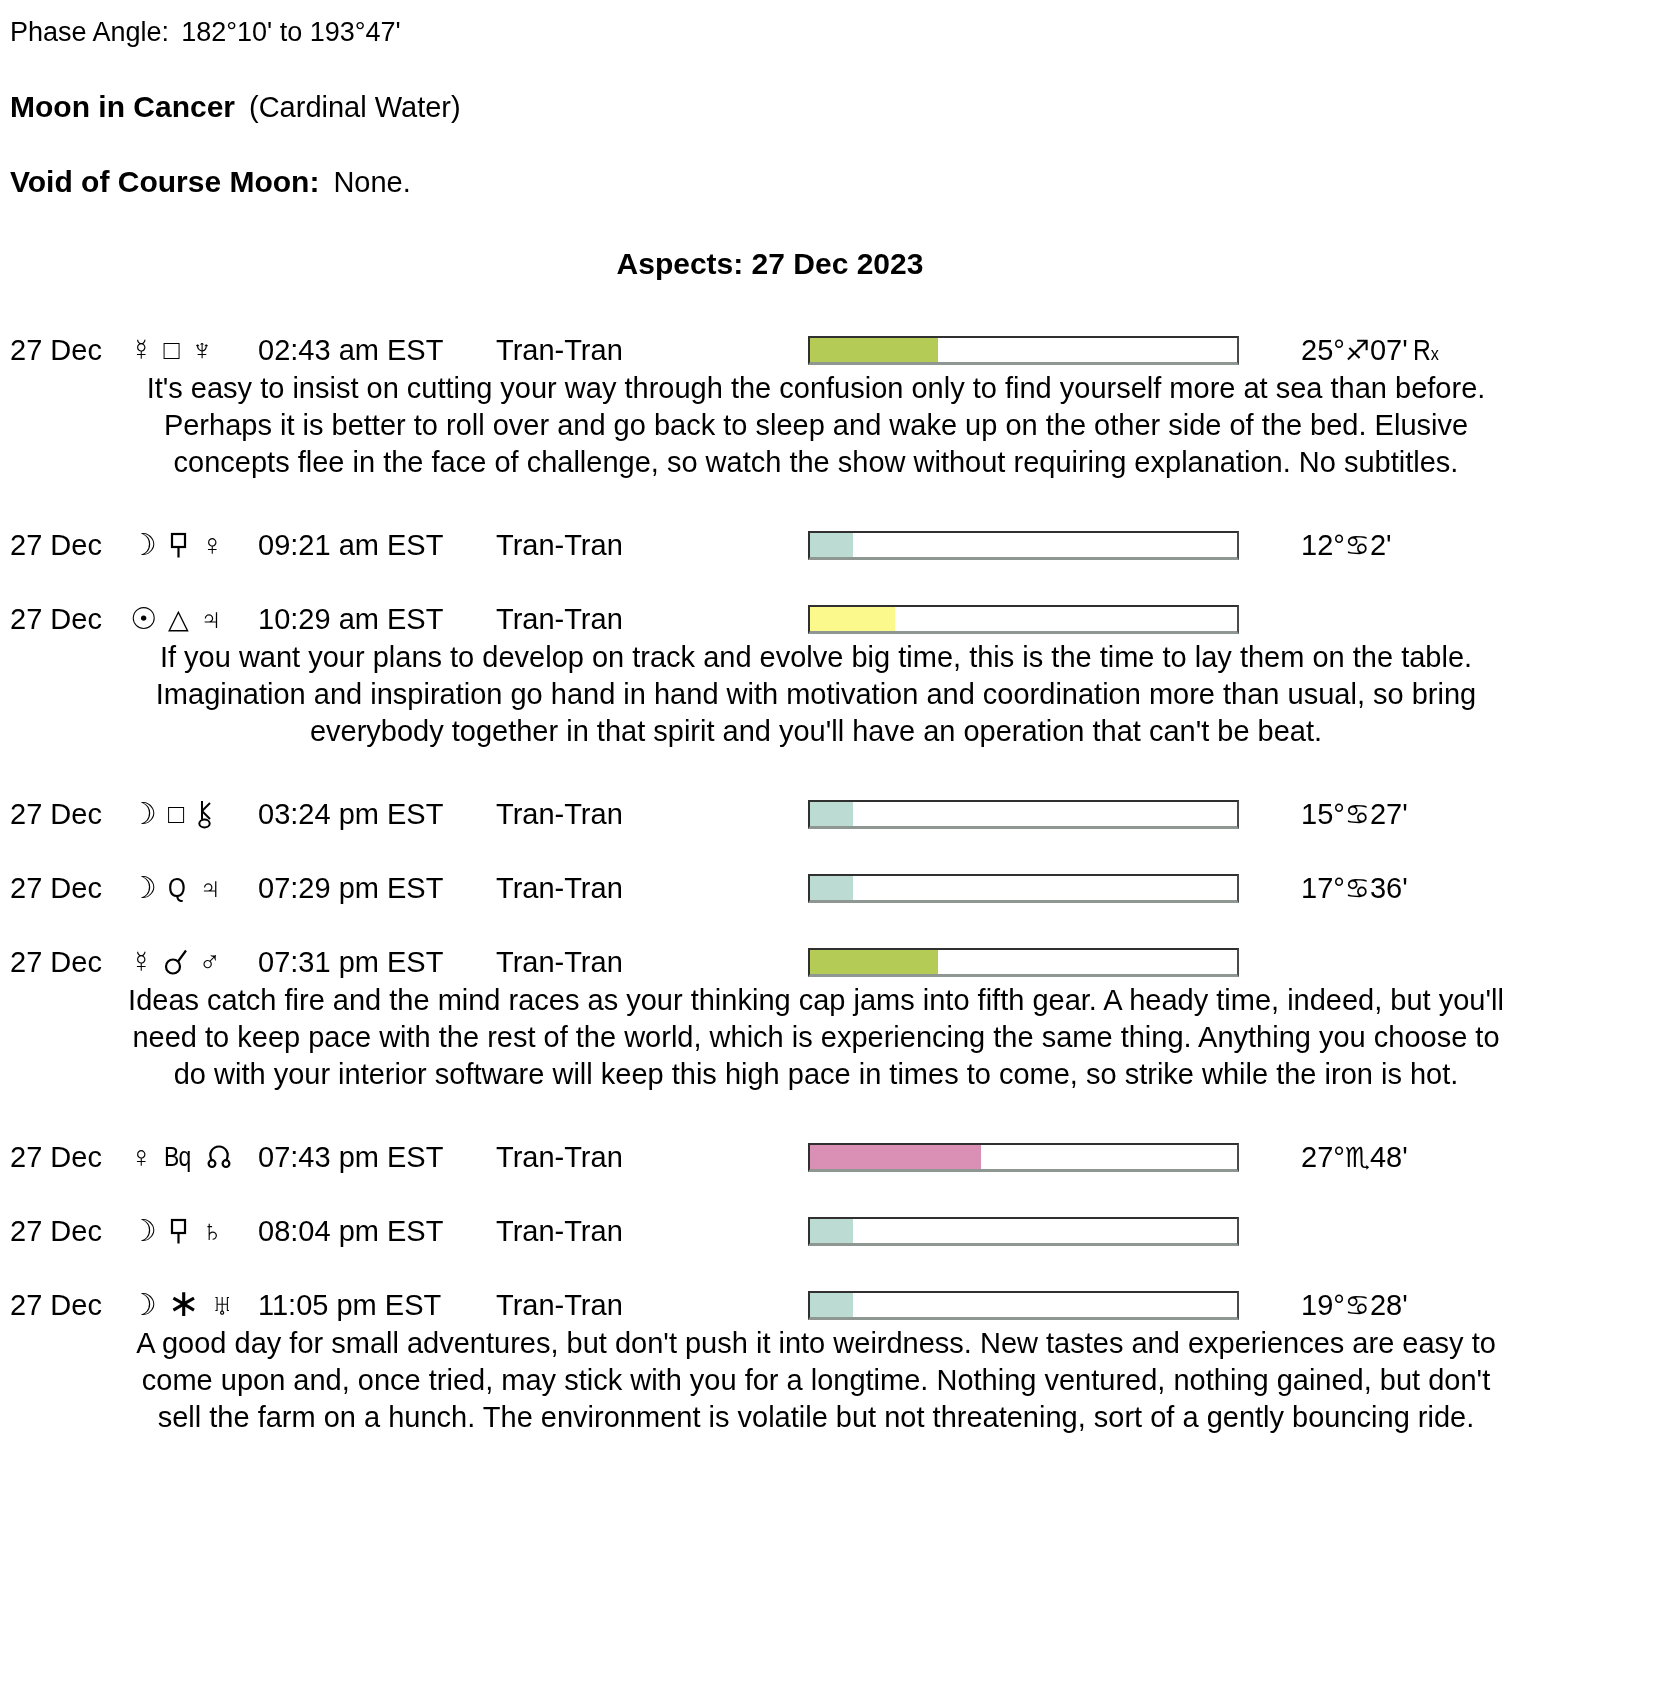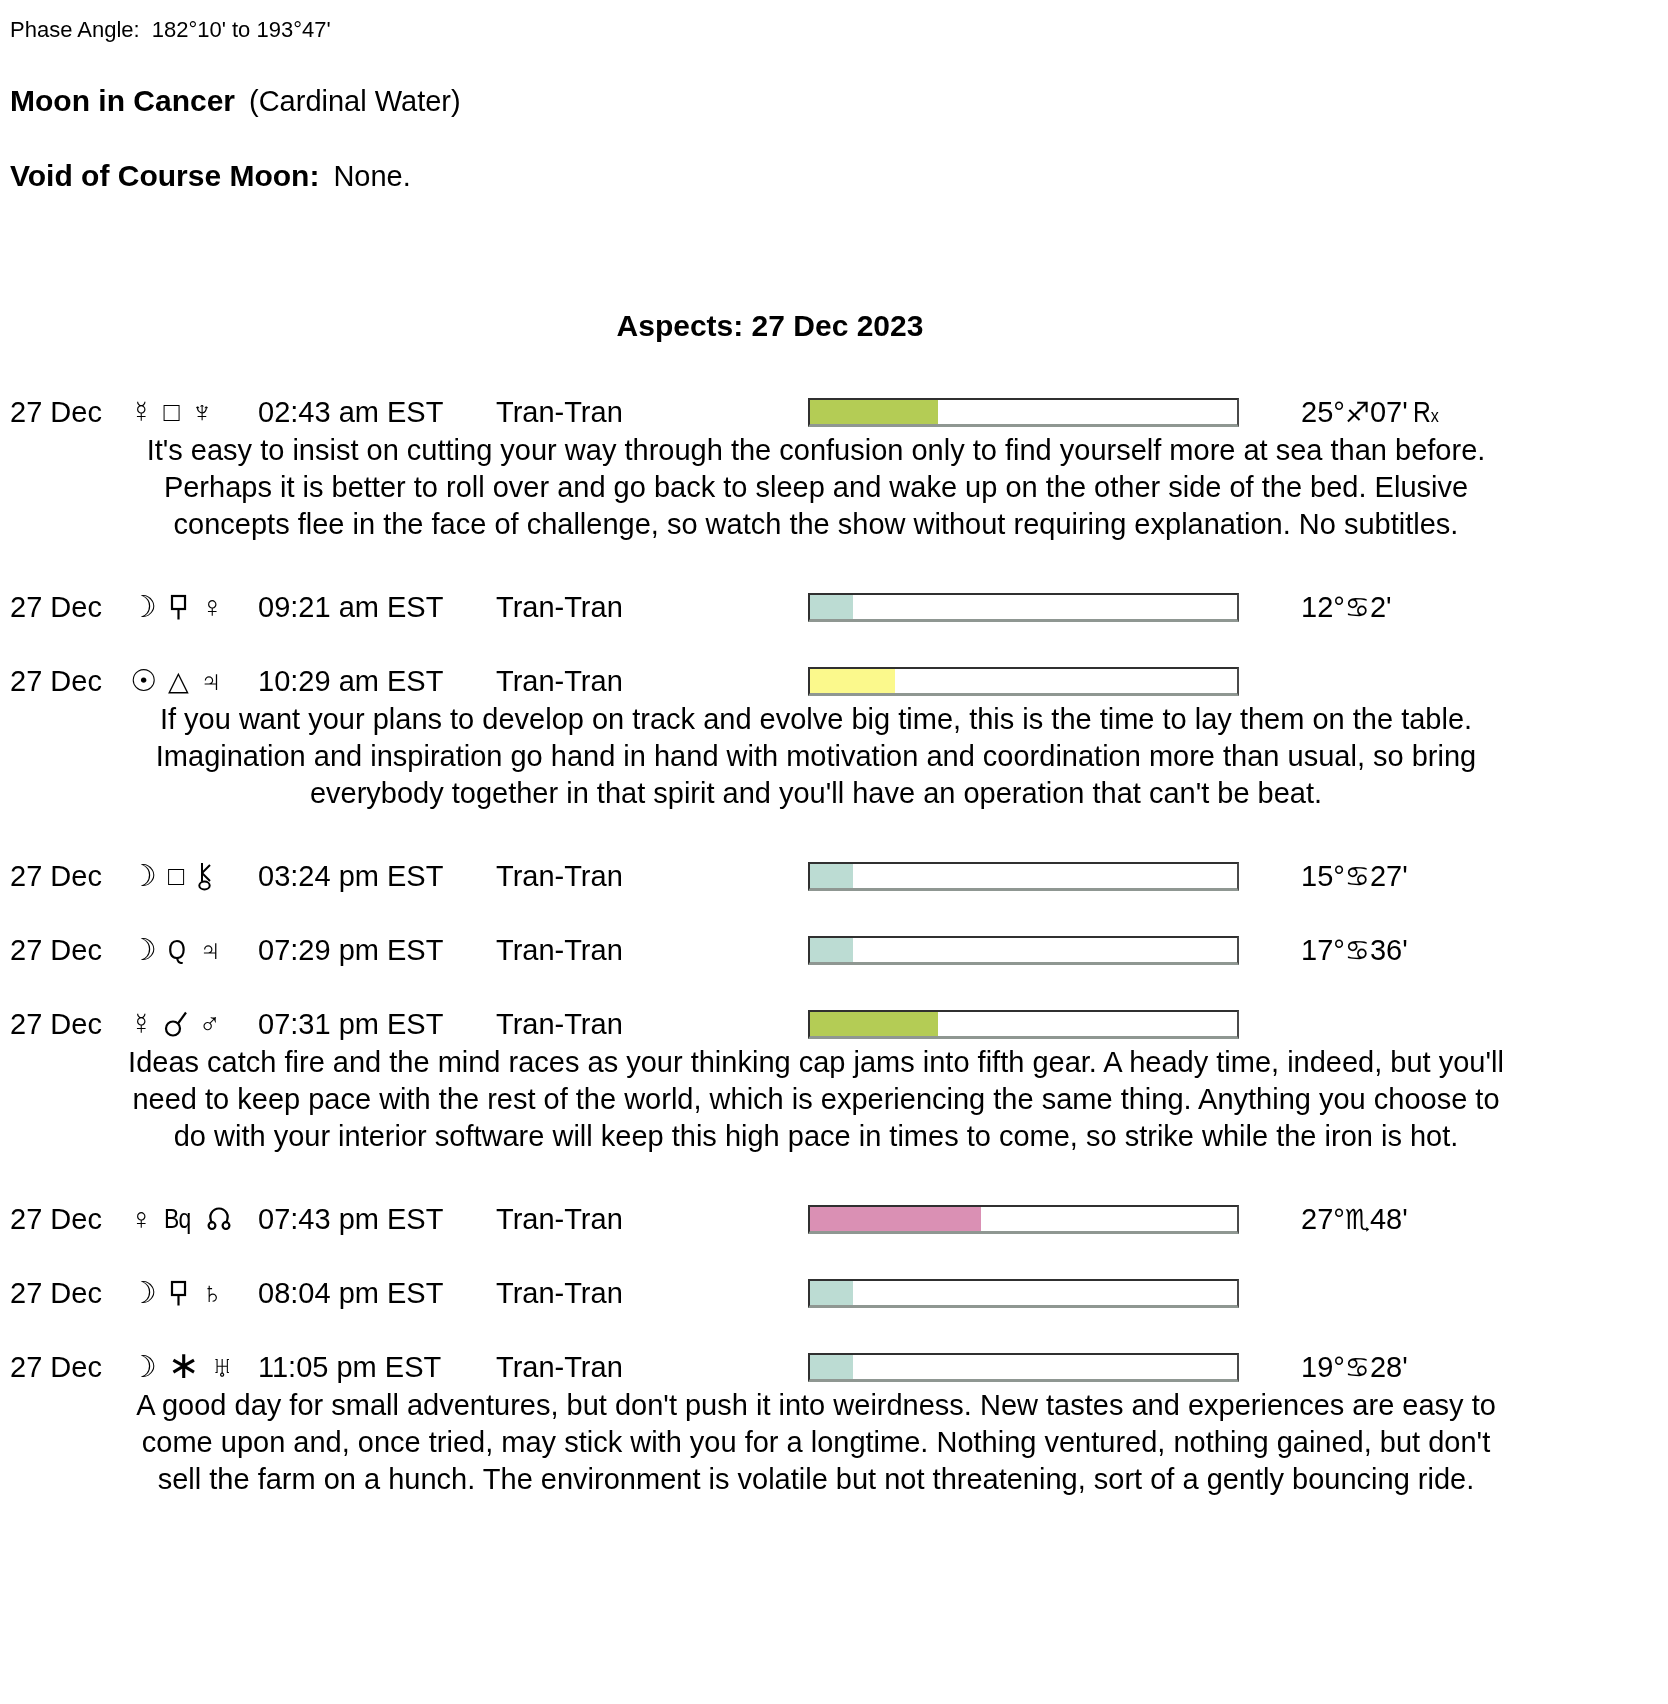--- a/index.html
+++ b/index.html
@@ -5,24 +5,24 @@
   html,body{margin:0;padding:0;background:#fff;color:#000;}
   body{
     width:1668px;height:1704px;box-sizing:border-box;
     padding:14px 0 0 10px;overflow:hidden;
     font-family:"Liberation Sans","DejaVu Sans",sans-serif;
     font-size:29px;line-height:1.25;
   }
   .topline{display:flex;justify-content:space-between;align-items:flex-start;margin-bottom:38px;}
   .lbl{font-weight:bold;font-size:30px;}
   .val{margin-left:14px;}
-  .phase-angle{font-size:22px;margin-right:148px;margin-top:2px;}
+  .phase-angle{font-size:27px;margin-right:148px;margin-top:2px;}
   .pa-val{margin-left:12px;}
   .hline{margin-bottom:38px;}
-  .aspects-heading{width:1520px;text-align:center;font-weight:bold;font-size:30px;margin:112px 0 50px 0;}
+  .aspects-heading{width:1520px;text-align:center;font-weight:bold;font-size:30px;margin:44px 0 50px 0;}
   .aspect-row{
     display:grid;
     grid-template-columns:120px 128px 238px 312px 427px 1fr;
     align-items:center;height:30px;margin-bottom:44px;white-space:nowrap;
   }
   .glyphs{display:flex;align-items:center;gap:11px;}
   .glyph{display:inline-flex;align-items:center;justify-content:center;font-size:30px;line-height:1;}
   .glyph svg{display:block;}
   .glyph.letter{font-size:27px;letter-spacing:-1px;transform:scaleX(.85);transform-origin:left center;}
   .glyph.asp-shape{font-size:27px;}

